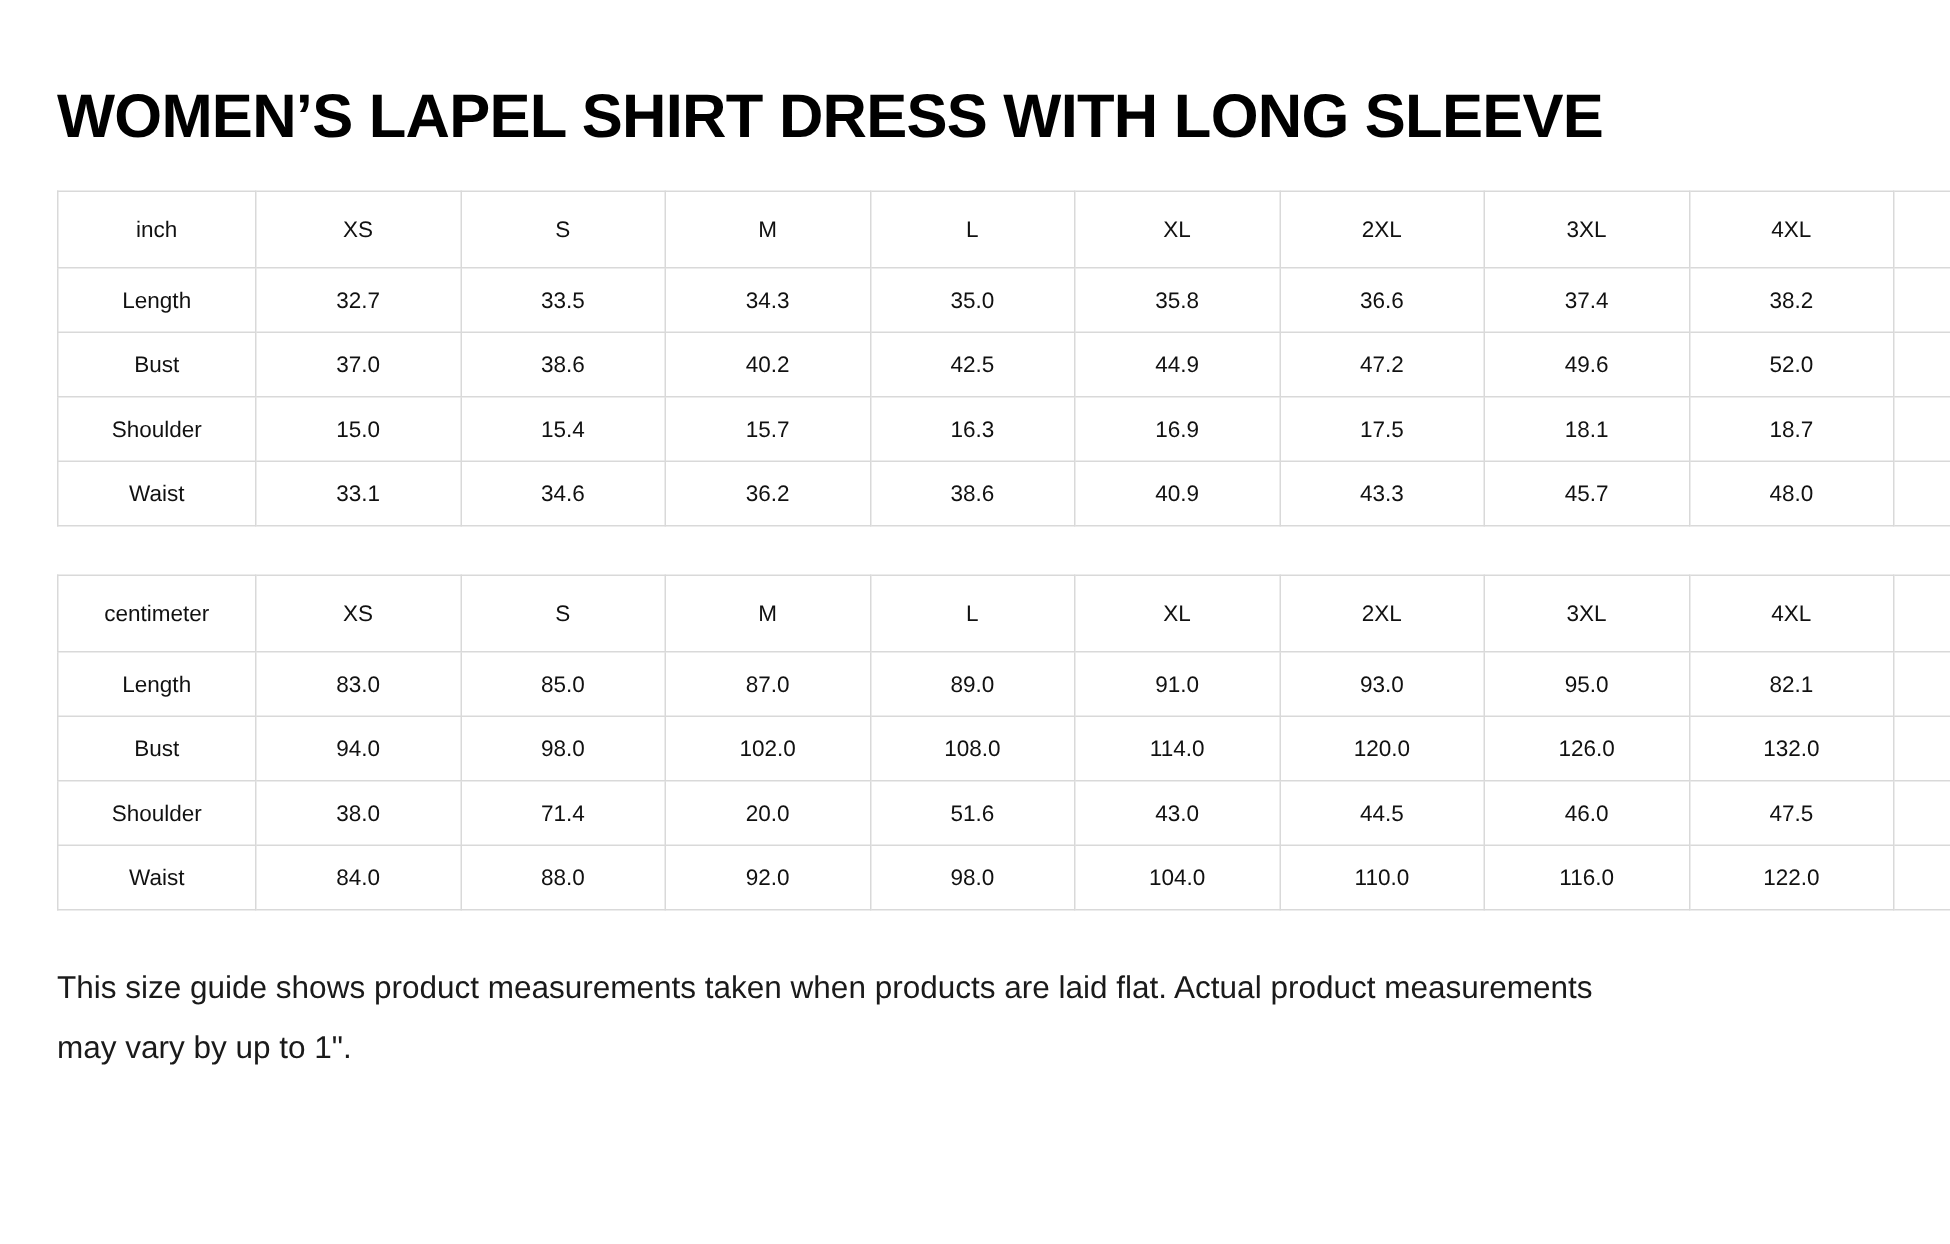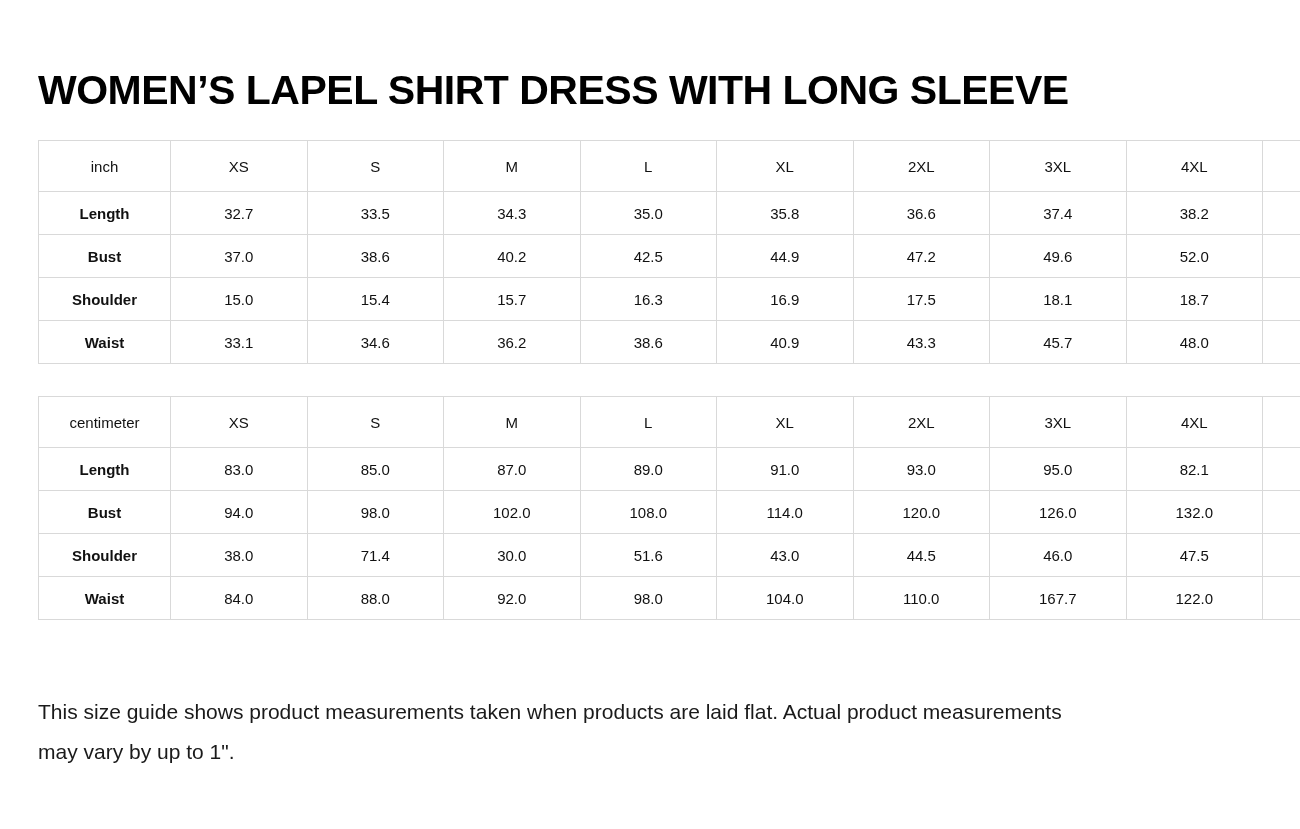--- a/index.html
+++ b/index.html
@@ -11,21 +11,21 @@
     width: 1300px;
     height: 829px;
     font-family: "Liberation Sans", sans-serif;
     color: #111111;
     overflow: hidden;
   }
   .page {
     width: 1100px;
     height: 829px;
     box-sizing: border-box;
-    padding: 16px 38px;
+    padding: 3px 38px;
     position: relative;
   }
   .title {
     font-size: 41px;
     font-weight: bold;
     letter-spacing: -0.5px;
     line-height: 1.1;
     margin: 0;
     padding-top: 52px;
     padding-bottom: 0;
@@ -43,30 +43,30 @@
     text-align: center;
     height: 42px;
     padding: 0 4px;
     color: #111111;
   }
   table.size-table tr.head-row td {
     font-weight: normal;
     height: 50px;
   }
   table.size-table td.rowhead {
-    font-weight: bold;
+    font-weight: normal;
   }
   table.size-table col.c0 { width: 132px; }
   table.size-table col.cx { width: 136.5px; }
 
   .tbl-1 { margin-top: 27px; }
   .tbl-2 { margin-top: 32px; }
 
   .note {
-    margin-top: 72px;
+    margin-top: 32px;
     font-size: 21px;
     line-height: 1.9;
     color: #1a1a1a;
     max-width: 1120px;
   }
 </style>
 </head>
 <body>
 
 <div class="page">
@@ -197,37 +197,37 @@
         <td>114.0</td>
         <td>120.0</td>
         <td>126.0</td>
         <td>132.0</td>
         <td>138.0</td>
       </tr>
       <tr>
         <td class="rowhead">Shoulder</td>
         <td>38.0</td>
         <td>71.4</td>
-        <td>30.0</td>
+        <td>20.0</td>
         <td>51.6</td>
         <td>43.0</td>
         <td>44.5</td>
         <td>46.0</td>
         <td>47.5</td>
         <td>49.0</td>
       </tr>
       <tr>
         <td class="rowhead">Waist</td>
         <td>84.0</td>
         <td>88.0</td>
         <td>92.0</td>
         <td>98.0</td>
         <td>104.0</td>
         <td>110.0</td>
-        <td>167.7</td>
+        <td>116.0</td>
         <td>122.0</td>
         <td>128.0</td>
       </tr>
     </tbody>
   </table>
 
   <p class="note">This size guide shows product measurements taken when products are laid flat. Actual product measurements may vary by up to 1".</p>
 
 </div>
 

